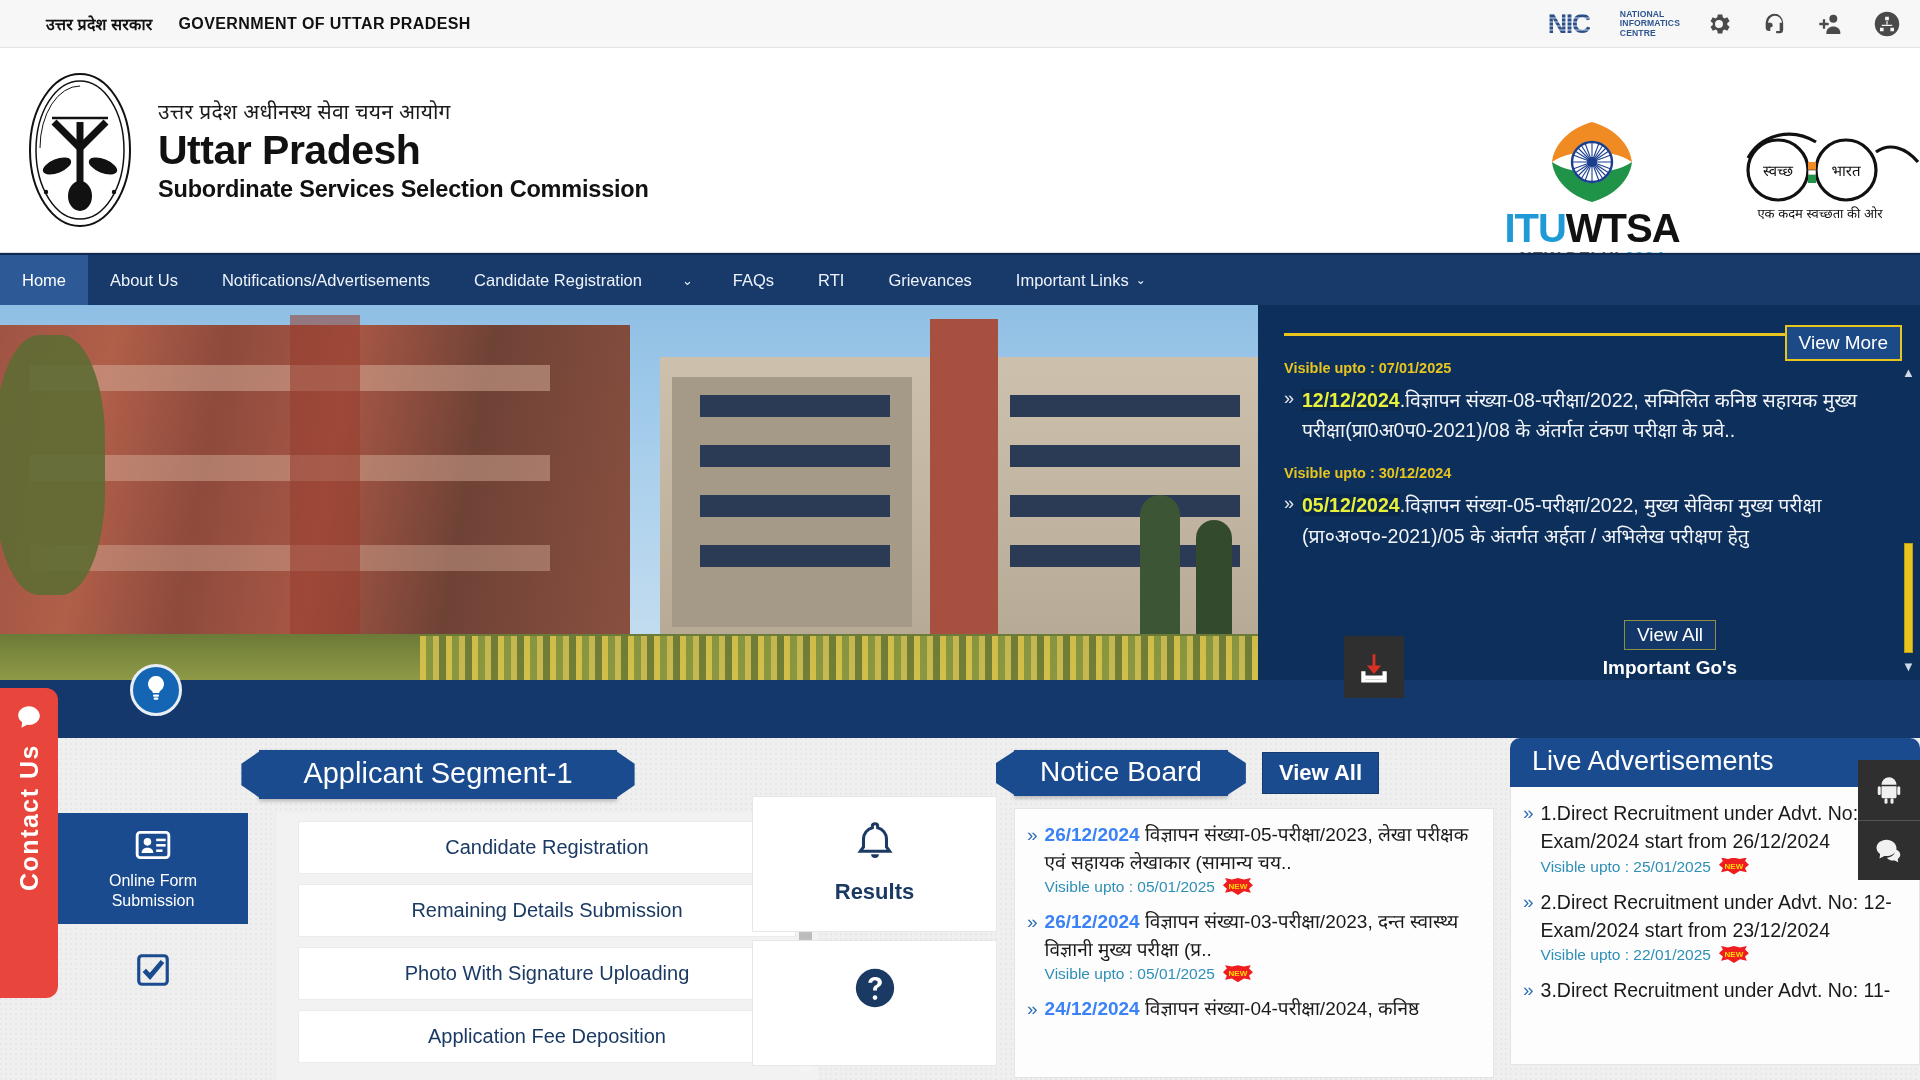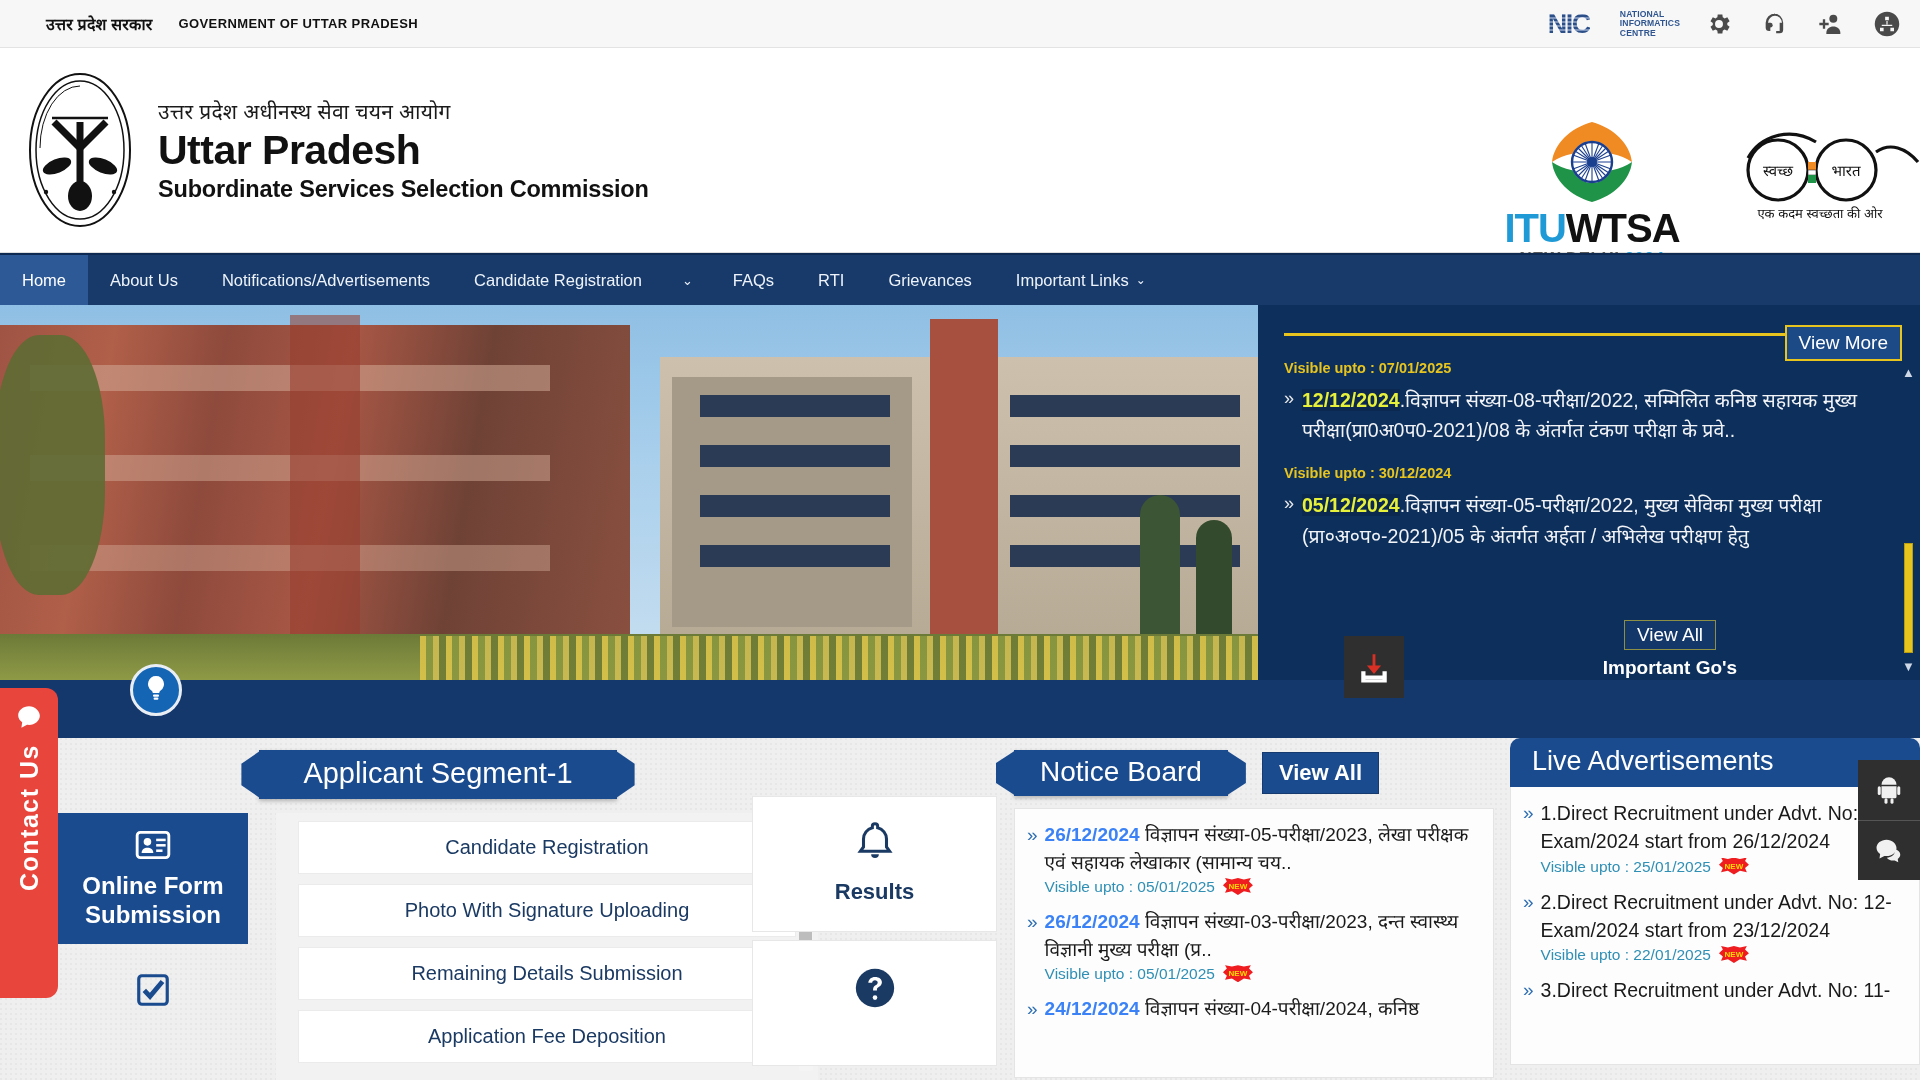--- a/index.html
+++ b/index.html
@@ -16,21 +16,21 @@
     background:#f7f7f7;
     border-bottom:1px solid #e3e3e3;
     display:flex; align-items:center;
     position:relative;
   }
   #topbar .gov-hi {
     font-size:16px; font-weight:bold; color:#111;
     margin-left:46px; letter-spacing:.2px;
   }
   #topbar .gov-en {
-    font-size:13px; font-weight:bold; color:#111;
+    font-size:16px; font-weight:bold; color:#111;
     margin-left:26px; letter-spacing:.4px;
   }
   #topbar .right {
     position:absolute; right:16px; top:0; height:48px;
     display:flex; align-items:center; gap:22px;
   }
   .nic-logo { display:flex; align-items:center; gap:5px; }
   .nic-mark {
     font-size:27px; font-weight:bold; letter-spacing:-1.5px;
     color:#2f5590; line-height:1;
@@ -177,21 +177,21 @@
   .lcard {
     background:#1b4b8f; color:#fff; width:190px; padding:12px 10px 14px 10px;
     text-align:center; position:relative;
   }
   .lcard.sel:after{
     content:""; position:absolute; right:-17px; top:50%; transform:translateY(-50%);
     border:17px solid transparent; border-left-color:#1b4b8f;
   }
   .lcard .ico { height:40px; display:flex; align-items:center; justify-content:center; margin-bottom:6px;}
   .lcard .ico svg { width:38px; height:38px; fill:#fff;}
-  .lcard .lbl { font-size:24px; font-weight:bold; line-height:1.22;}
+  .lcard .lbl { font-size:16px; font-weight:normal; line-height:1.22;}
   .lcard2 { margin-top:14px; background:transparent; color:#1b4b8f; }
   .lcard2 .ico svg { fill:#1b4b8f; }
 
   .rightcol { flex:1; margin-left:8px; background:#f2f2f2; padding:8px 22px 0 22px; position:relative;}
   .opt {
     background:#fff; border:1px solid #ebebeb; margin-bottom:10px;
     text-align:center; padding:14px 0; font-size:20px; color:#1b3a63; cursor:pointer;
   }
   .vsb { position:absolute; right:5px; top:8px; width:14px; height:250px; background:#f4f4f4;}
   .vsb .up { font-size:10px; color:#777; text-align:center; }
@@ -484,22 +484,22 @@
           <div class="ico">
             <svg viewBox="0 0 24 24">
                 <rect x="3" y="3" width="18" height="18" rx="2" fill="none" stroke="#1b4b8f" stroke-width="2"></rect>
                 <path d="M6.5 12.2l3.6 3.8L18 6.6" fill="none" stroke="#1b4b8f" stroke-width="3"></path>
               </svg>
           </div>
         </div>
       </div>
       <div class="rightcol">
         <div class="opt">Candidate Registration</div>
+        <div class="opt">Remaining Details Submission</div>
         <div class="opt">Photo With Signature Uploading</div>
-        <div class="opt">Remaining Details Submission</div>
         <div class="opt">Application Fee Deposition</div>
         <div class="vsb">
           <div class="up">▲</div>
           <div class="th"></div>
         </div>
       </div>
     </div>
   </div>
 
   <div id="resultcol">

